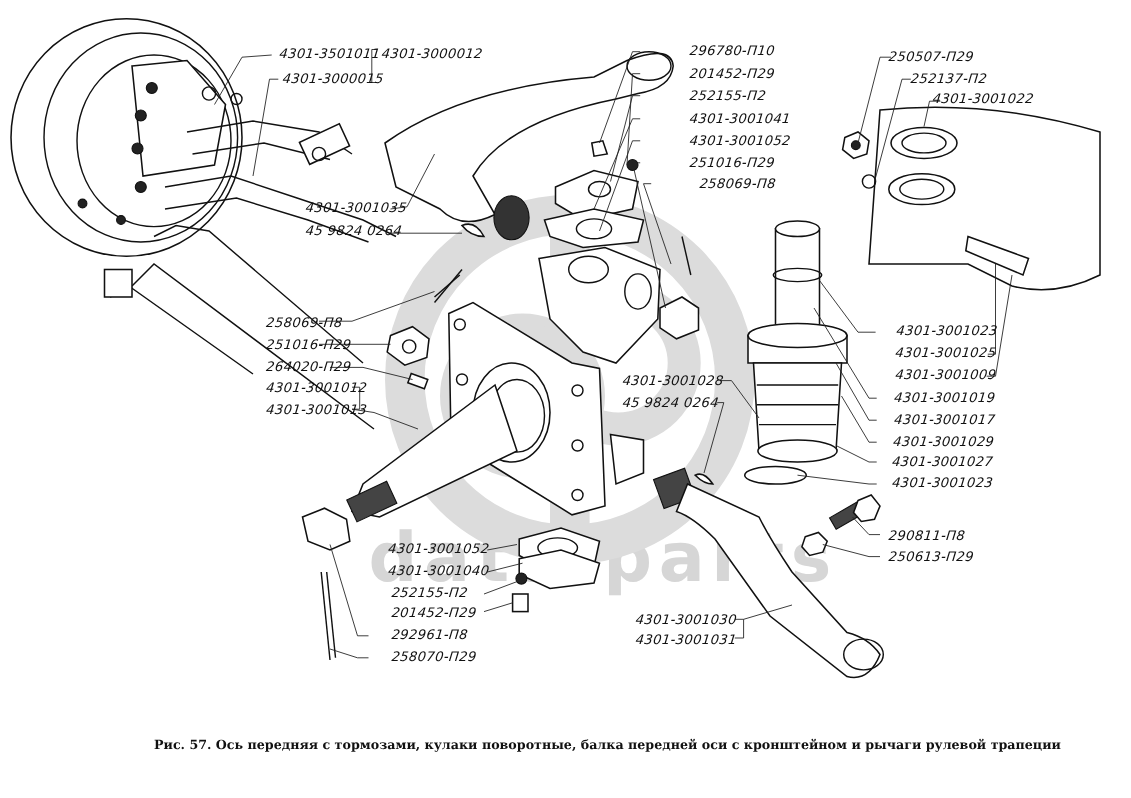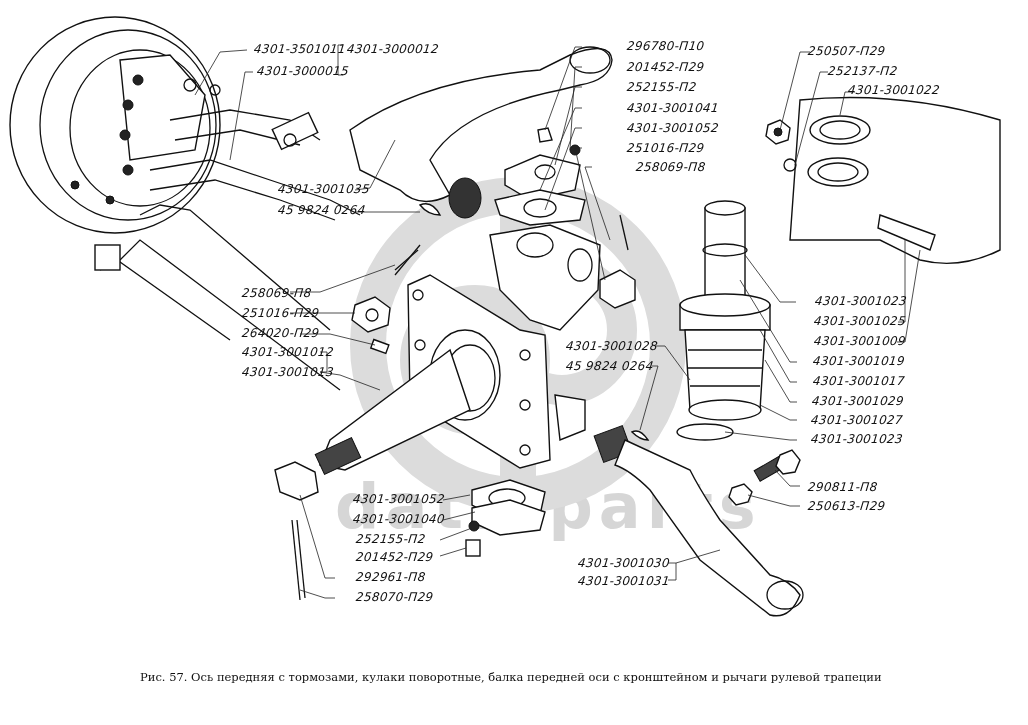--- a/index.html
+++ b/index.html
@@ -1,19 +1,19 @@
 <!DOCTYPE html>
 <html><head>
 <meta charset="utf-8">
 <style>
   html, body { margin:0; padding:0; background:#ffffff; }
   body { width:1028px; height:725px; position:relative; overflow:hidden; font-family:"DejaVu Sans", sans-serif; }
   #stage { position:absolute; left:0; top:0; width:1028px; height:725px; }
   .lbl { position:absolute; font-family:"DejaVu Sans", sans-serif; font-style:italic; font-size:12px; color:#111; white-space:nowrap; letter-spacing:0.3px; transform:skewX(-6deg); }
-  .caption { position:absolute; left:140px; top:670px; font-family:"DejaVu Serif", serif; font-weight:normal; font-size:11.5px; color:#111; white-space:nowrap; }
+  .caption { position:absolute; left:140px; top:670px; font-family:"DejaVu Serif", serif; font-weight:bold; font-size:11.5px; color:#111; white-space:nowrap; }
   .wm-text { position:absolute; left:335px; top:470px; font-family:"DejaVu Sans", sans-serif; font-weight:bold; font-size:62px; color:#d6d6d6; letter-spacing:6px; z-index:0; }
   svg { position:absolute; left:0; top:0; }
   .ln { stroke:#111; fill:none; stroke-width:1.3; }
   .ld { stroke:#222; fill:none; stroke-width:0.8; }
   .pt { stroke:#111; fill:#fff; stroke-width:1.4; }
   .dk { fill:#222; stroke:#111; }
 </style>
 </head>
 <body>
 

